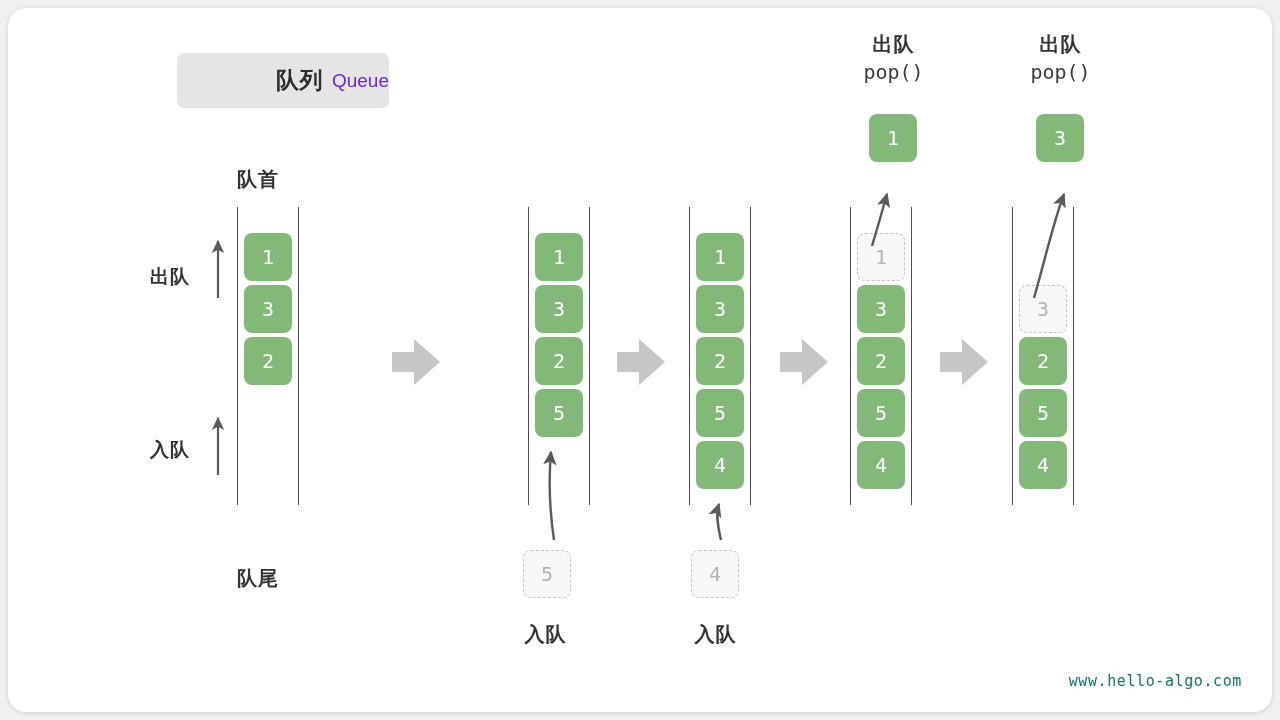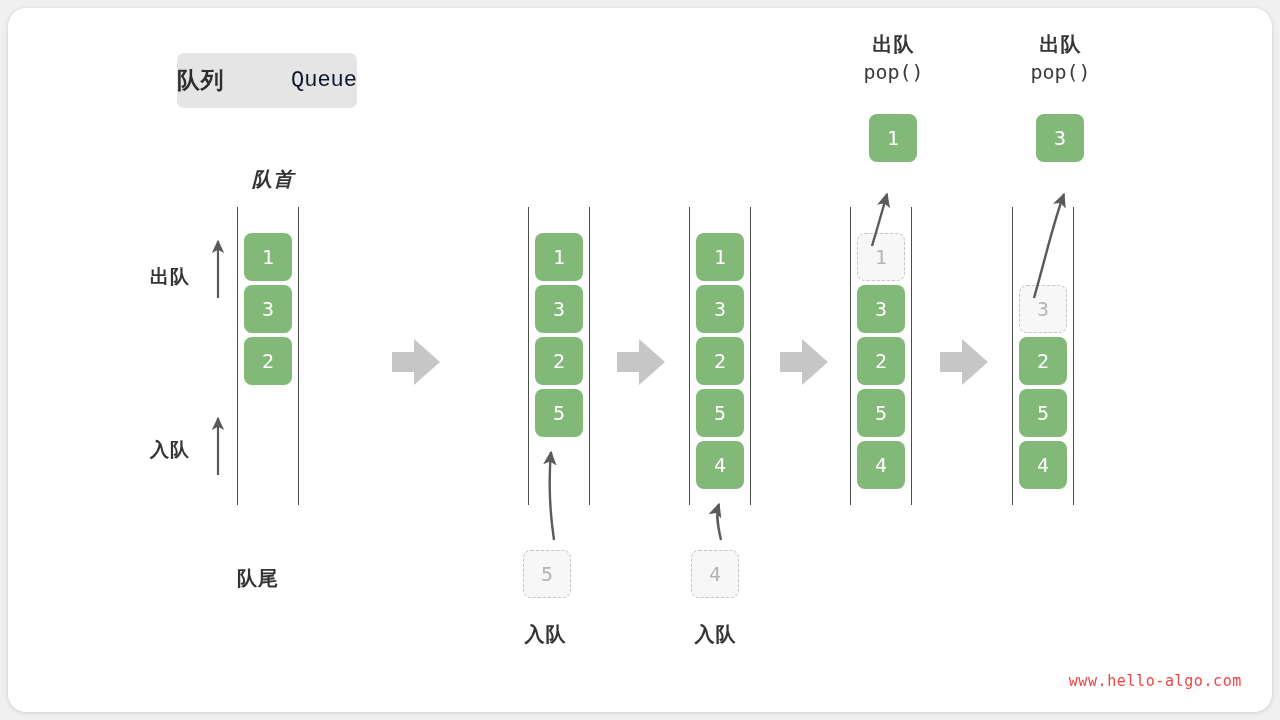--- a/index.html
+++ b/index.html
@@ -30,40 +30,40 @@
     border-radius: 18px;
     box-shadow: 0 1px 5px rgba(0,0,0,0.13), 0 0 1px rgba(0,0,0,0.10);
     overflow: hidden;
   }
 
   
   .title-badge {
     position: absolute;
     left: 169px;
     top: 45px;
-    width: 180px;
+    width: 212px;
     height: 55px;
     background: #e5e5e5;
     border-radius: 7px;
     display: flex;
     align-items: center;
-    justify-content: space-between;
+    justify-content: flex-end;
     gap: 9px;
   }
   .title-cn {
     font-size: 23px;
     font-weight: bold;
     color: #2e2e2e;
     font-family: "Liberation Sans", "DejaVu Sans", sans-serif;
     letter-spacing: 0.5px;
   }
   .title-en {
-    font-size: 22px;
-    color: #0f172a;
-    font-family: Liberation Mono, monospace;
+    font-size: 19px;
+    color: #6d28d9;
+    font-family: Liberation Sans, sans-serif;
   }
 
   
   .endlabel {
     position: absolute;
     font-size: 20px;
     font-weight: bold;
     color: #333333;
     white-space: nowrap;
     letter-spacing: 1px;
@@ -146,37 +146,37 @@
     height: 704px;
     pointer-events: none;
   }
 
   
   .watermark {
     position: absolute;
     right: 30px;
     bottom: 22px;
     font-size: 15px;
-    color: #ef4444;
+    color: #0f766e;
     font-family: "DejaVu Sans Mono", "Liberation Mono", monospace;
     letter-spacing: 0.6px;
   }
 </style>
 </head>
 <body>
 
 <div id="canvas">
   <div id="card">
 
     <div class="title-badge">
       <span class="title-cn">队列</span>
       <span class="title-en">Queue</span>
     </div>
 
-    <div class="endlabel" style="left:244px; top:158px;font-style:italic;">队首</div>
+    <div class="endlabel" style="left:229px; top:158px;">队首</div>
     <div class="endlabel" style="left:229px; top:557px;">队尾</div>
 
     <div class="dirlabel" style="left:142px; top:256px;">出队</div>
     <div class="dirlabel" style="left:142px; top:429px;">入队</div>
 
     <div class="track" style="left:229px; top:199px; height:298px;">
       <div class="rail left"></div>
       <div class="rail right"></div>
     </div>
     <div class="track" style="left:520px; top:199px; height:298px;">

